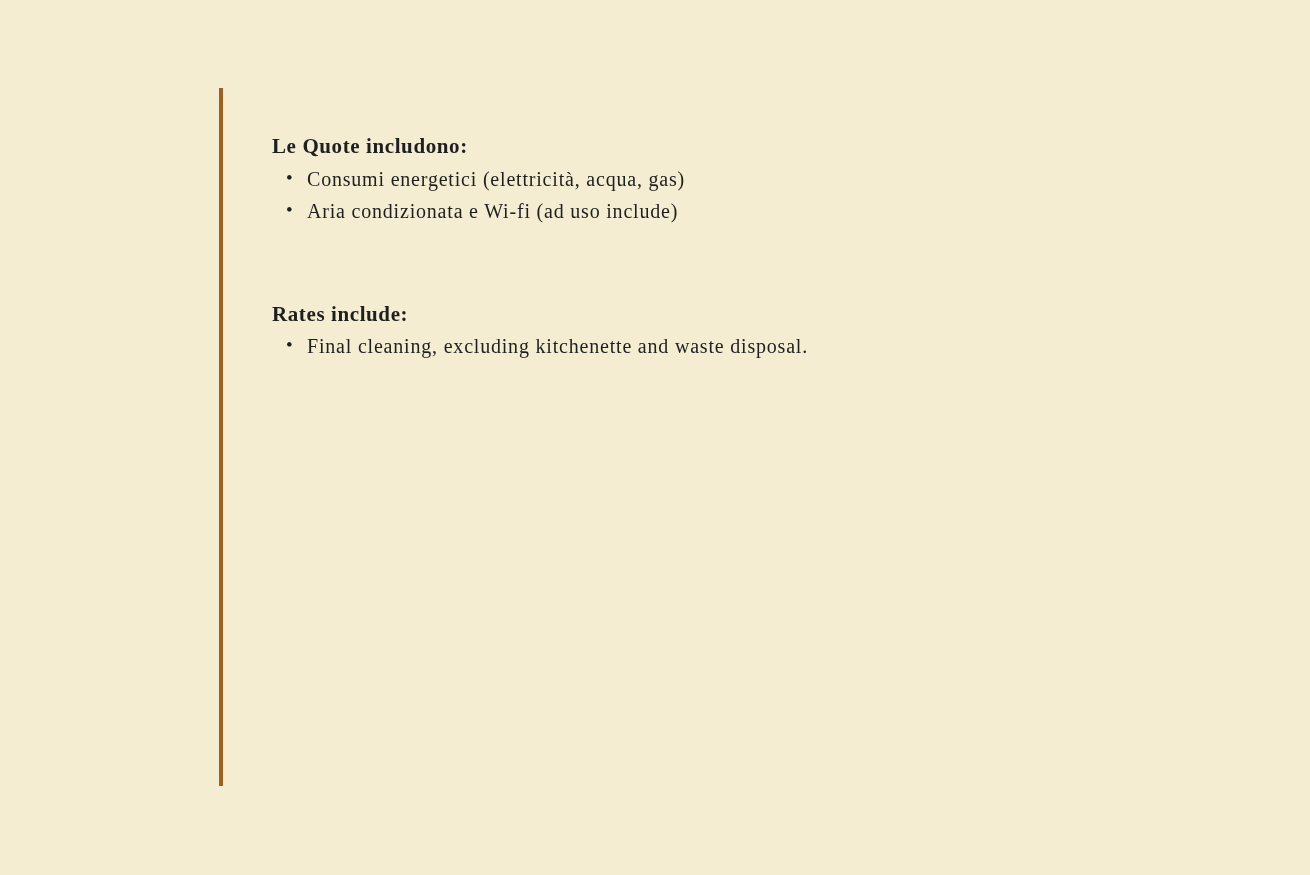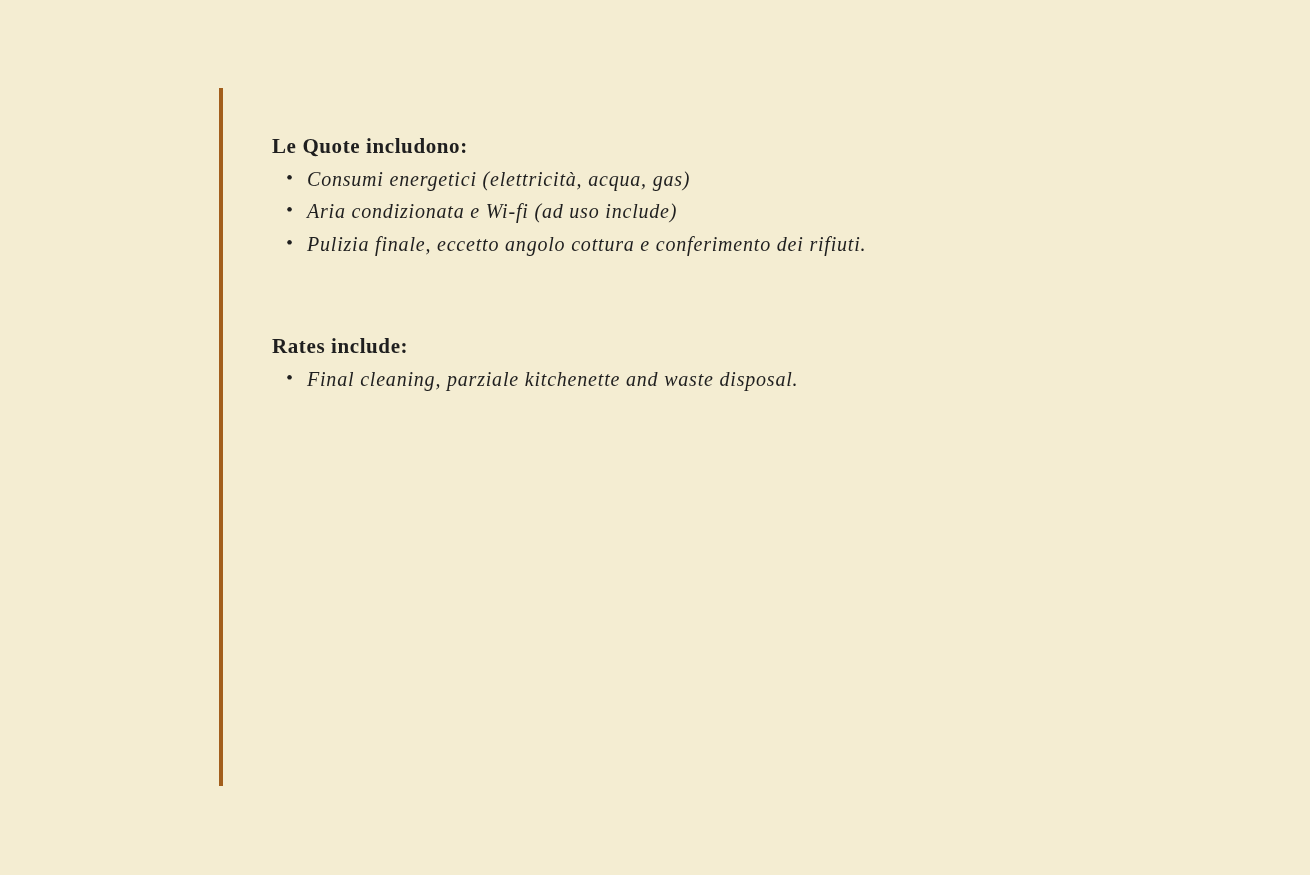--- a/index.html
+++ b/index.html
@@ -41,21 +41,20 @@
     font-size:21px;
     font-weight:bold;
     line-height:32.5px;
     letter-spacing:0.6px;
     color:var(--ink);
   }
   .section ul{
     list-style:none;
     margin:0;
     padding-left:35px;
-    font-style:italic;
   }
   .section li{
     position:relative;
     font-size:20px;
     line-height:32.5px;
     letter-spacing:0.8px;
     white-space:pre-line;
     color:var(--ink);
   }
   .section li::before{
@@ -72,25 +71,24 @@
 
 <div class="page">
   <div class="accent-line"></div>
   <div class="content">
 
     <section class="section">
       <h2>Le Quote includono:</h2>
       <ul>
           <li>Consumi energetici (elettricità, acqua, gas)</li>
           <li>Aria condizionata e Wi-fi (ad uso include)</li>
-          <li>Pulizia finale, eccetto angolo cottura e conferimento dei rifiuti.</li>
         </ul>
     </section>
 
     <section class="section">
       <h2>Rates include:</h2>
       <ul>
-          <li>Final cleaning, parziale kitchenette and waste disposal.</li>
+          <li>Final cleaning, excluding kitchenette and waste disposal.</li>
         </ul>
     </section>
 
   </div>
 </div>
 
 </body></html>

